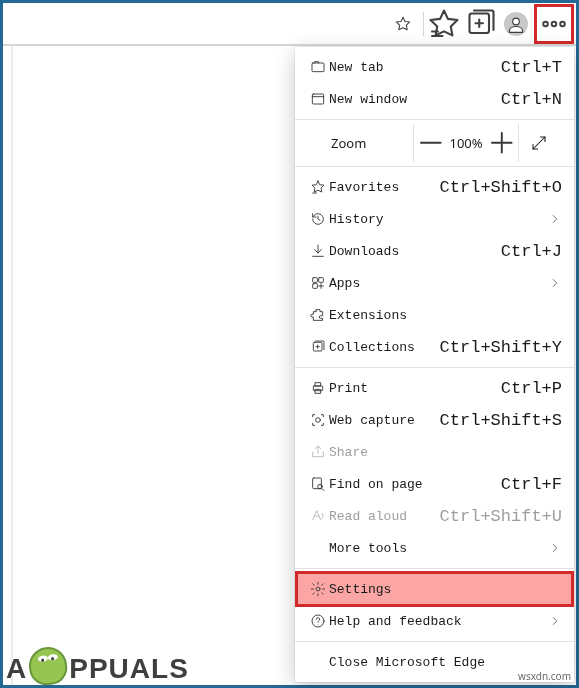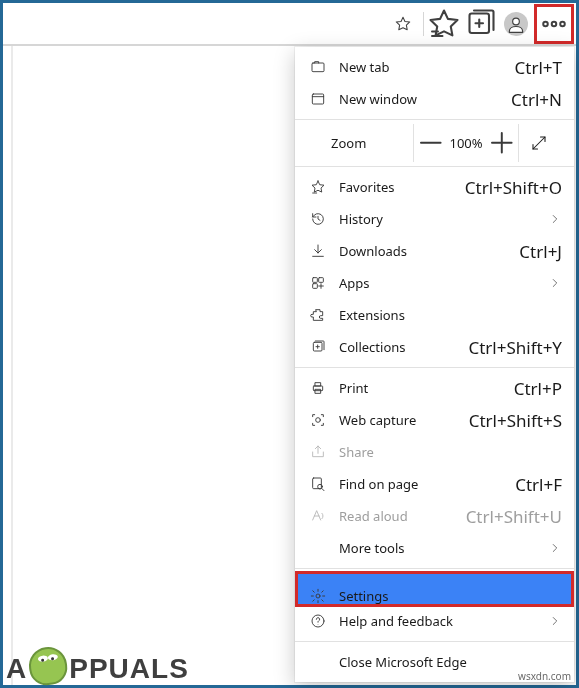--- a/index.html
+++ b/index.html
@@ -84,22 +84,23 @@
     width: 279px;
     background: #fff;
     box-shadow: 0 6px 20px rgba(0,0,0,0.22), 0 0 0 1px rgba(0,0,0,0.05);
     padding: 4px 0;
   }
   .menu-row {
     display: flex;
     align-items: center;
     height: 32px;
     padding: 0 12px 0 14px;
-    gap: 12px;
+    gap: 2px;
     white-space: nowrap;
+    font-family: Liberation Mono, monospace;
   }
   .menu-row .ico {
     width: 18px;
     height: 18px;
     flex: 0 0 18px;
     display:flex;align-items:center;justify-content:center;
     color:#3a3a3a;
   }
   .menu-row .ico svg { width:16px; height:16px; }
   .menu-row .label { flex: 1; text-align:left; }
@@ -124,22 +125,21 @@
     gap:0;
   }
   .zoom-row .zlabel { flex:0 0 82px; }
   .zoom-row .zsep { width:1px; height:100%; background:#e1e1e1; }
   .zoom-row .zbtn { width:38px; height:38px; display:flex;align-items:center;justify-content:center; font-size:17px;color:#3a3a3a;}
   .zoom-row .zval { width:42px; text-align:center; }
   .zoom-row .zfull { width:44px; height:38px; display:flex;align-items:center;justify-content:center;}
 
   .menu-row.highlight {
     position:relative;
-    background: #3b82f6;
-    align-items: flex-end;
+    background: #fca5a5;
   }
   .menu-row.highlight::before {
     content:"";
     position:absolute;
     inset:-2px 0px;
     border: 3px solid #d22a2a;
     pointer-events:none;
   }
 
   

